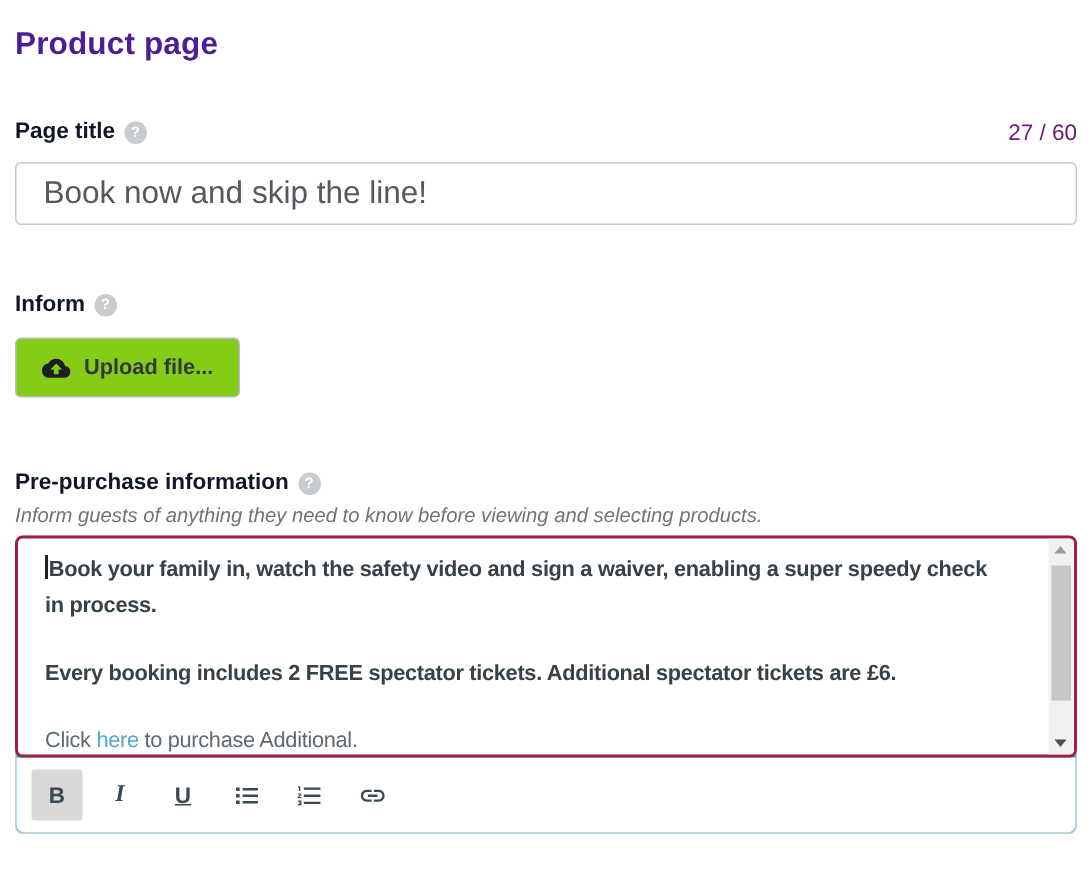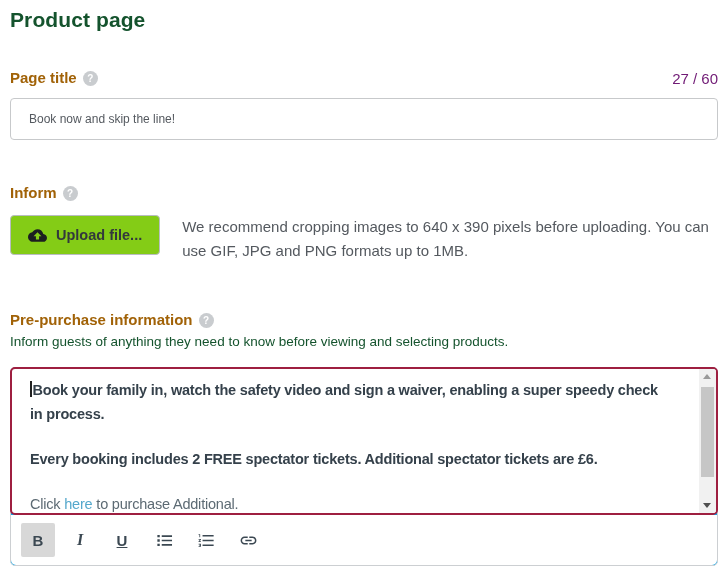--- a/index.html
+++ b/index.html
@@ -2,68 +2,68 @@
 <html><head>
 <meta charset="utf-8">
 <style>
   * { margin: 0; padding: 0; box-sizing: border-box; }
   html, body { width: 728px; height: 586px; background: #ffffff; overflow: hidden; }
   body { font-family: "Liberation Sans", "DejaVu Sans", sans-serif; color: #33383d; }
 
   .page { width: 728px; height: 586px; padding: 8px 10px 0 10px; position: relative; }
 
   h1.page-heading {
-    font-size: 21px; font-weight: 700; color: #14532d; letter-spacing: 0.1px;
-    margin-top: 0;
+    font-size: 21px; font-weight: 700; color: #4c1d95; letter-spacing: 0.1px;
+    margin-top: 10px;
   }
 
   .field-label {
-    font-size: 15px; font-weight: 700; color: #a16207; display: inline-block;
+    font-size: 15px; font-weight: 700; color: #0f172a; display: inline-block;
   }
   .help-icon {
     display: inline-block; width: 15px; height: 15px; border-radius: 50%;
     background: #c9cccf; color: #ffffff; font-size: 10px; font-weight: 700;
     text-align: center; line-height: 15px; vertical-align: 1px; margin-left: 6px;
     cursor: default;
   }
 
   
   .title-row {
     margin-top: 37px; display: flex; align-items: flex-end; justify-content: space-between;
   }
   .char-counter { font-size: 15px; color: #701a75; font-weight: 400; }
   .title-input {
     margin-top: 11px; width: 100%; height: 42px;
     border: 1px solid #c7c9cb; border-radius: 4px;
     font-family: "Liberation Sans", "DejaVu Sans", sans-serif;
-    font-size: 12px; color: #54595f; padding: 0 18px; outline: none; background: #fff;
+    font-size: 21px; color: #54595f; padding: 0 18px; outline: none; background: #fff;
   }
 
   
   .image-section { margin-top: 44px; }
   .upload-row { margin-top: 13px; display: flex; align-items: flex-start; }
   .upload-btn {
     display: inline-flex; align-items: center; gap: 9px;
     height: 40px; padding: 0 17px; background: #84cc16;
     border: 1px solid #b9bdc1; border-radius: 4px; cursor: pointer;
     font-family: "Liberation Sans", "DejaVu Sans", sans-serif;
     font-size: 14.5px; font-weight: 700; color: #33383d; flex: 0 0 auto;
   }
   .upload-btn svg { width: 19px; height: 19px; fill: #1c1e21; }
   .upload-help {
     flex: 1; margin-left: 22px; font-size: 15px; line-height: 24px; color: #54595f;
     max-width: 548px;
   }
 
   
   .prepurchase-section { margin-top: 48px; }
-  .section-desc { font-size: 13.5px; color: #14532d; margin-top: 5px; }
+  .section-desc { font-size: 13.5px; color: #737373; margin-top: 5px; font-style: italic; }
 
   .editor-shell {
-    margin-top: 18px; border: 1px solid #cccfd2; border-radius: 5px;
+    margin-top: 6px; border: 1px solid #cccfd2; border-radius: 5px;
     background: #0ea5e9;
   }
   .editor-box {
     position: relative; margin: -1px -1px 0 -1px;
     border: 2px solid #9e1f40; border-radius: 5px;
     height: 148px; background: #ffffff; overflow: hidden; cursor: text;
   }
   .editor-content {
     padding: 9px 46px 0 18px; font-size: 14.5px; line-height: 24px;
     letter-spacing: -0.2px;
@@ -140,21 +140,20 @@
     <div>
       <span class="field-label">Inform</span><span class="help-icon">?</span>
     </div>
     <div class="upload-row">
       <button class="upload-btn">
         <svg viewBox="0 0 24 24">
             <path d="M19.35 10.04C18.67 6.59 15.64 4 12 4 9.11 4 6.6 5.64 5.35 8.04 2.34 8.36 0 10.91 0 14c0 3.31 2.69 6 6 6h13c2.76 0 5-2.24 5-5 0-2.64-2.05-4.78-4.65-4.96zM14 13v4h-4v-4H7l5-5 5 5h-3z"></path>
           </svg>
         <span>Upload file...</span>
       </button>
-      <p class="upload-help">We recommend cropping images to 640 x 390 pixels before uploading. You can use GIF, JPG and PNG formats up to 1MB.</p>
     </div>
   </div>
 
   
   <div class="prepurchase-section">
     <div>
       <span class="field-label">Pre-purchase information</span><span class="help-icon">?</span>
     </div>
     <p class="section-desc">Inform guests of anything they need to know before viewing and selecting products.</p>
 

